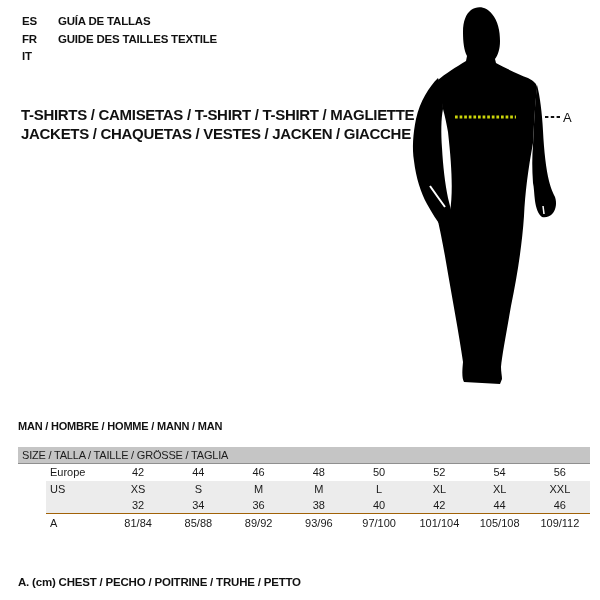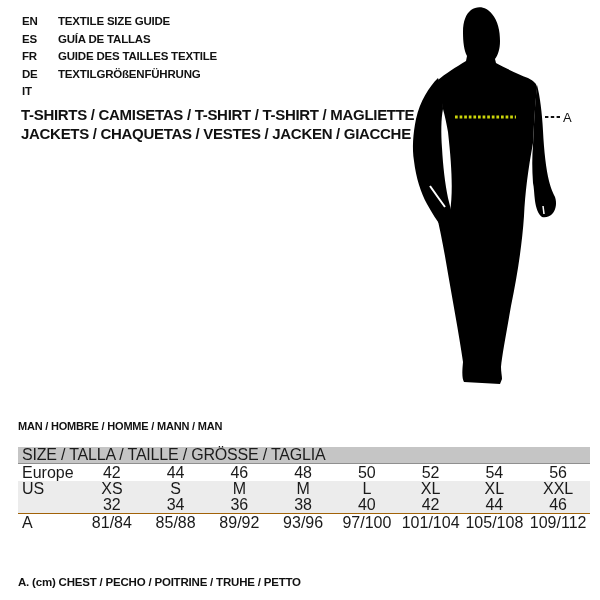--- a/index.html
+++ b/index.html
@@ -14,55 +14,47 @@
   .lang-code{width:36px;flex:0 0 36px;}
   
   .category-block{position:absolute;top:106px;left:21px;font-size:15px;font-weight:700;line-height:18.5px;letter-spacing:-0.3px;}
   
   .figure-wrap{position:absolute;left:400px;top:0;width:180px;height:400px;}
   .figure-wrap svg{display:block;width:100%;height:100%;}
   .measure-label{font-family:"Liberation Sans","DejaVu Sans",sans-serif;font-size:13px;fill:#111;}
   
   .man-title{position:absolute;top:420px;left:18px;font-size:11px;font-weight:700;letter-spacing:-0.2px;}
   
-  .size-table{position:absolute;top:447px;left:18px;width:572px;font-size:16px;}
+  .size-table{position:absolute;top:447px;left:18px;width:572px;font-size:11px;}
   .table-header{
     background:#c5c5c5;height:16px;line-height:16px;padding-left:4px;
     border-bottom:1px solid #8f8f8f;color:#1c1c1c;font-weight:400;letter-spacing:-0.2px;
   }
-  .table-grid{display:grid;grid-template-columns:62px repeat(8,1fr);}
+  .table-grid{display:grid;grid-template-columns:62px repeat(8,1fr);margin-left:28px;}
   .t-row{display:contents;}
   .t-cell{height:16px;line-height:16px;text-align:center;color:#1a1a1a;}
   .t-label{text-align:left;padding-left:4px;}
   .row-white .t-cell{background:#ffffff;height:17px;line-height:17px;}
   .row-gray .t-cell{background:#ececec;}
   .row-gray-last .t-cell{background:#ececec;border-bottom:1px solid #a16207;}
   .row-a .t-cell{background:#ffffff;height:18px;line-height:18px;}
   
   .footnote{position:absolute;top:576px;left:18px;font-size:11.5px;font-weight:700;letter-spacing:-0.2px;}
 </style>
 </head>
 <body>
 
 <div class="lang-block">
   <div class="lang-row">
-    <span class="lang-code">EN</span>
-    <span class="lang-label">TEXTILE SIZE GUIDE</span>
-  </div>
-  <div class="lang-row">
     <span class="lang-code">ES</span>
     <span class="lang-label">GUÍA DE TALLAS</span>
   </div>
   <div class="lang-row">
     <span class="lang-code">FR</span>
     <span class="lang-label">GUIDE DES TAILLES TEXTILE</span>
-  </div>
-  <div class="lang-row">
-    <span class="lang-code">DE</span>
-    <span class="lang-label">TEXTILGRÖßENFÜHRUNG</span>
   </div>
   <div class="lang-row">
     <span class="lang-code">IT</span>
   </div>
 </div>
 
 <div class="category-block">
   <div>T-SHIRTS / CAMISETAS / T-SHIRT / T-SHIRT / MAGLIETTE</div>
   <div>JACKETS / CHAQUETAS / VESTES / JACKEN / GIACCHE</div>
 </div>

